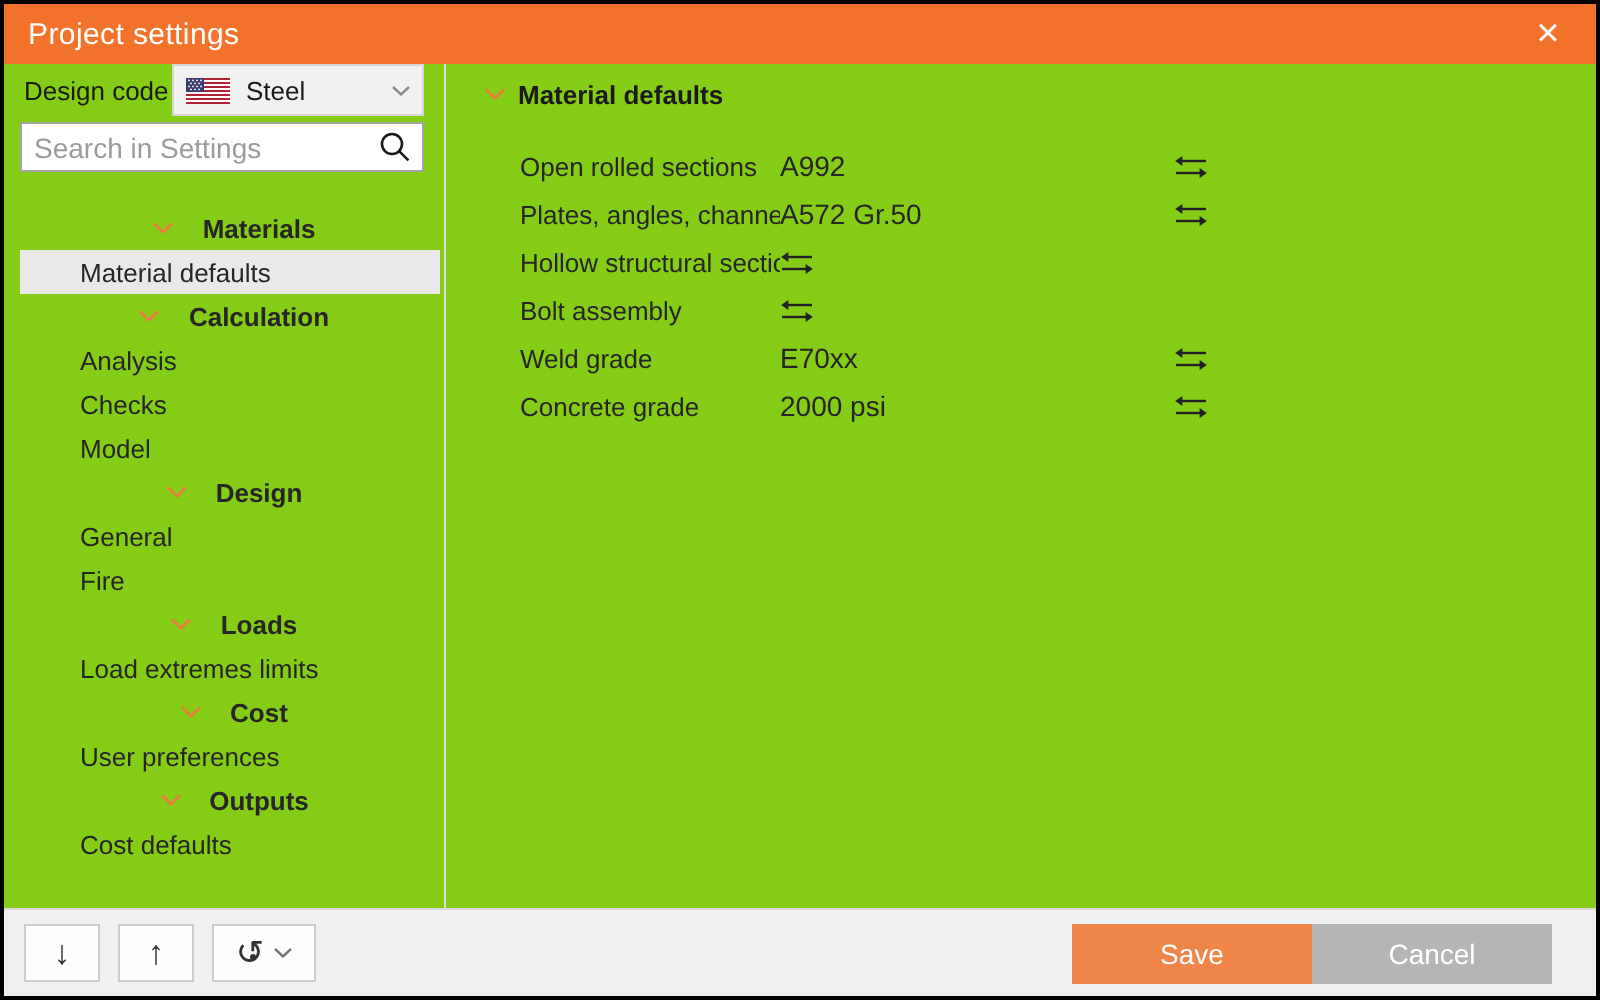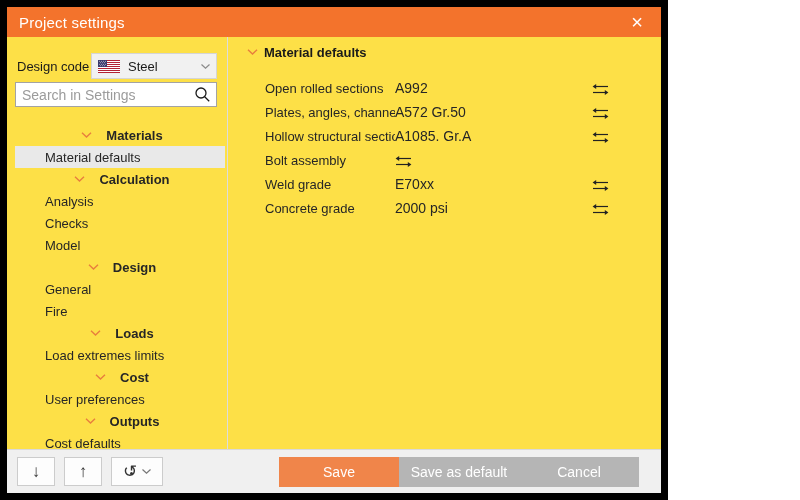--- a/index.html
+++ b/index.html
@@ -1,26 +1,26 @@
 <!DOCTYPE html>
 <html><head>
 <meta charset="utf-8">
 <style>
   * { margin:0; padding:0; box-sizing:border-box; }
   html,body { width:800px; height:500px; background:#fff; font-family:"Liberation Sans", sans-serif; }
-  .dialog { position:relative; width:668px; height:500px; background:#fde047; border:7px solid #000000; overflow:hidden; }
+  .dialog { position:relative; width:800px; height:500px; background:#84cc16; border:2px solid #000000; overflow:hidden; }
 
   
   .titlebar { position:absolute; top:0; left:0; right:0; height:30px; background:#F3732C; display:flex; align-items:center; padding:0 12px; }
   .titlebar .title { color:#fff; font-size:15px; letter-spacing:0.2px; }
   .titlebar .close { margin-left:auto; color:#fff; font-size:20px; line-height:20px; width:24px; text-align:center; cursor:default; font-weight:400; }
 
   
   .body { position:absolute; top:30px; left:0; right:0; bottom:44px; display:flex; }
-  .sidebar { width:221px; border-right:1px solid #DCDCDC; padding-top:16px; }
+  .sidebar { width:221px; border-right:1px solid #DCDCDC; }
 
   .dc-row { display:flex; align-items:center; padding-left:10px; height:26px; margin-bottom:3px; }
   .dc-label { font-size:13px; color:#1a1a1a; }
   .dropdown { margin-left:auto; margin-right:10px; width:126px; height:26px; background:#F1F1F1; border:1px solid #D5D5D5; display:flex; align-items:center; padding:0 6px; }
   .dropdown .flag { flex:none; }
   .dropdown .dd-value { font-size:13px; color:#1a1a1a; margin-left:8px; }
   .dropdown .dd-chevron { margin-left:auto; }
 
   .search-box { position:relative; margin:0 10px 0 8px; }
   .search-box input { width:202px; height:25px; border:1px solid #A3A3A3; font-size:14px; padding:0 28px 0 6px; color:#333; font-family:"Liberation Sans", sans-serif; outline:none; }
@@ -205,21 +205,20 @@
         <span class="prop-value">A572 Gr.50</span>
         <span class="swap"><svg width="17" height="13" viewBox="0 0 17 13">
               <line x1="16" y1="3.5" x2="3" y2="3.5" stroke="#222" stroke-width="1.2"></line>
               <polygon points="4.2,1 0.6,3.5 4.2,6" fill="#222"></polygon>
               <line x1="1" y1="9.5" x2="14" y2="9.5" stroke="#222" stroke-width="1.2"></line>
               <polygon points="12.8,7 16.4,9.5 12.8,12" fill="#222"></polygon>
             </svg></span>
       </div>
       <div class="prop-row">
         <span class="prop-label">Hollow structural sections</span>
-        <span class="prop-value">A1085. Gr.A</span>
         <span class="swap"><svg width="17" height="13" viewBox="0 0 17 13">
               <line x1="16" y1="3.5" x2="3" y2="3.5" stroke="#222" stroke-width="1.2"></line>
               <polygon points="4.2,1 0.6,3.5 4.2,6" fill="#222"></polygon>
               <line x1="1" y1="9.5" x2="14" y2="9.5" stroke="#222" stroke-width="1.2"></line>
               <polygon points="12.8,7 16.4,9.5 12.8,12" fill="#222"></polygon>
             </svg></span>
       </div>
       <div class="prop-row">
         <span class="prop-label">Bolt assembly</span>
         <span class="swap"><svg width="17" height="13" viewBox="0 0 17 13">
@@ -260,18 +259,17 @@
       <span>↑</span>
     </div>
     <div class="tool-btn btn-reset">
       <span class="reset-glyph"><span>↺</span><span class="reset-dot"></span></span>
       <svg width="9" height="5" viewBox="0 0 9 5">
           <polyline points="0.5,0.5 4.5,4.2 8.5,0.5" fill="none" stroke="#777" stroke-width="1.2"></polyline>
         </svg>
     </div>
     <div class="action-group">
       <button class="btn primary">Save</button>
-      <button class="btn gray">Save as default</button>
       <button class="btn gray">Cancel</button>
     </div>
   </div>
 
 </div>
 
 </body></html>

